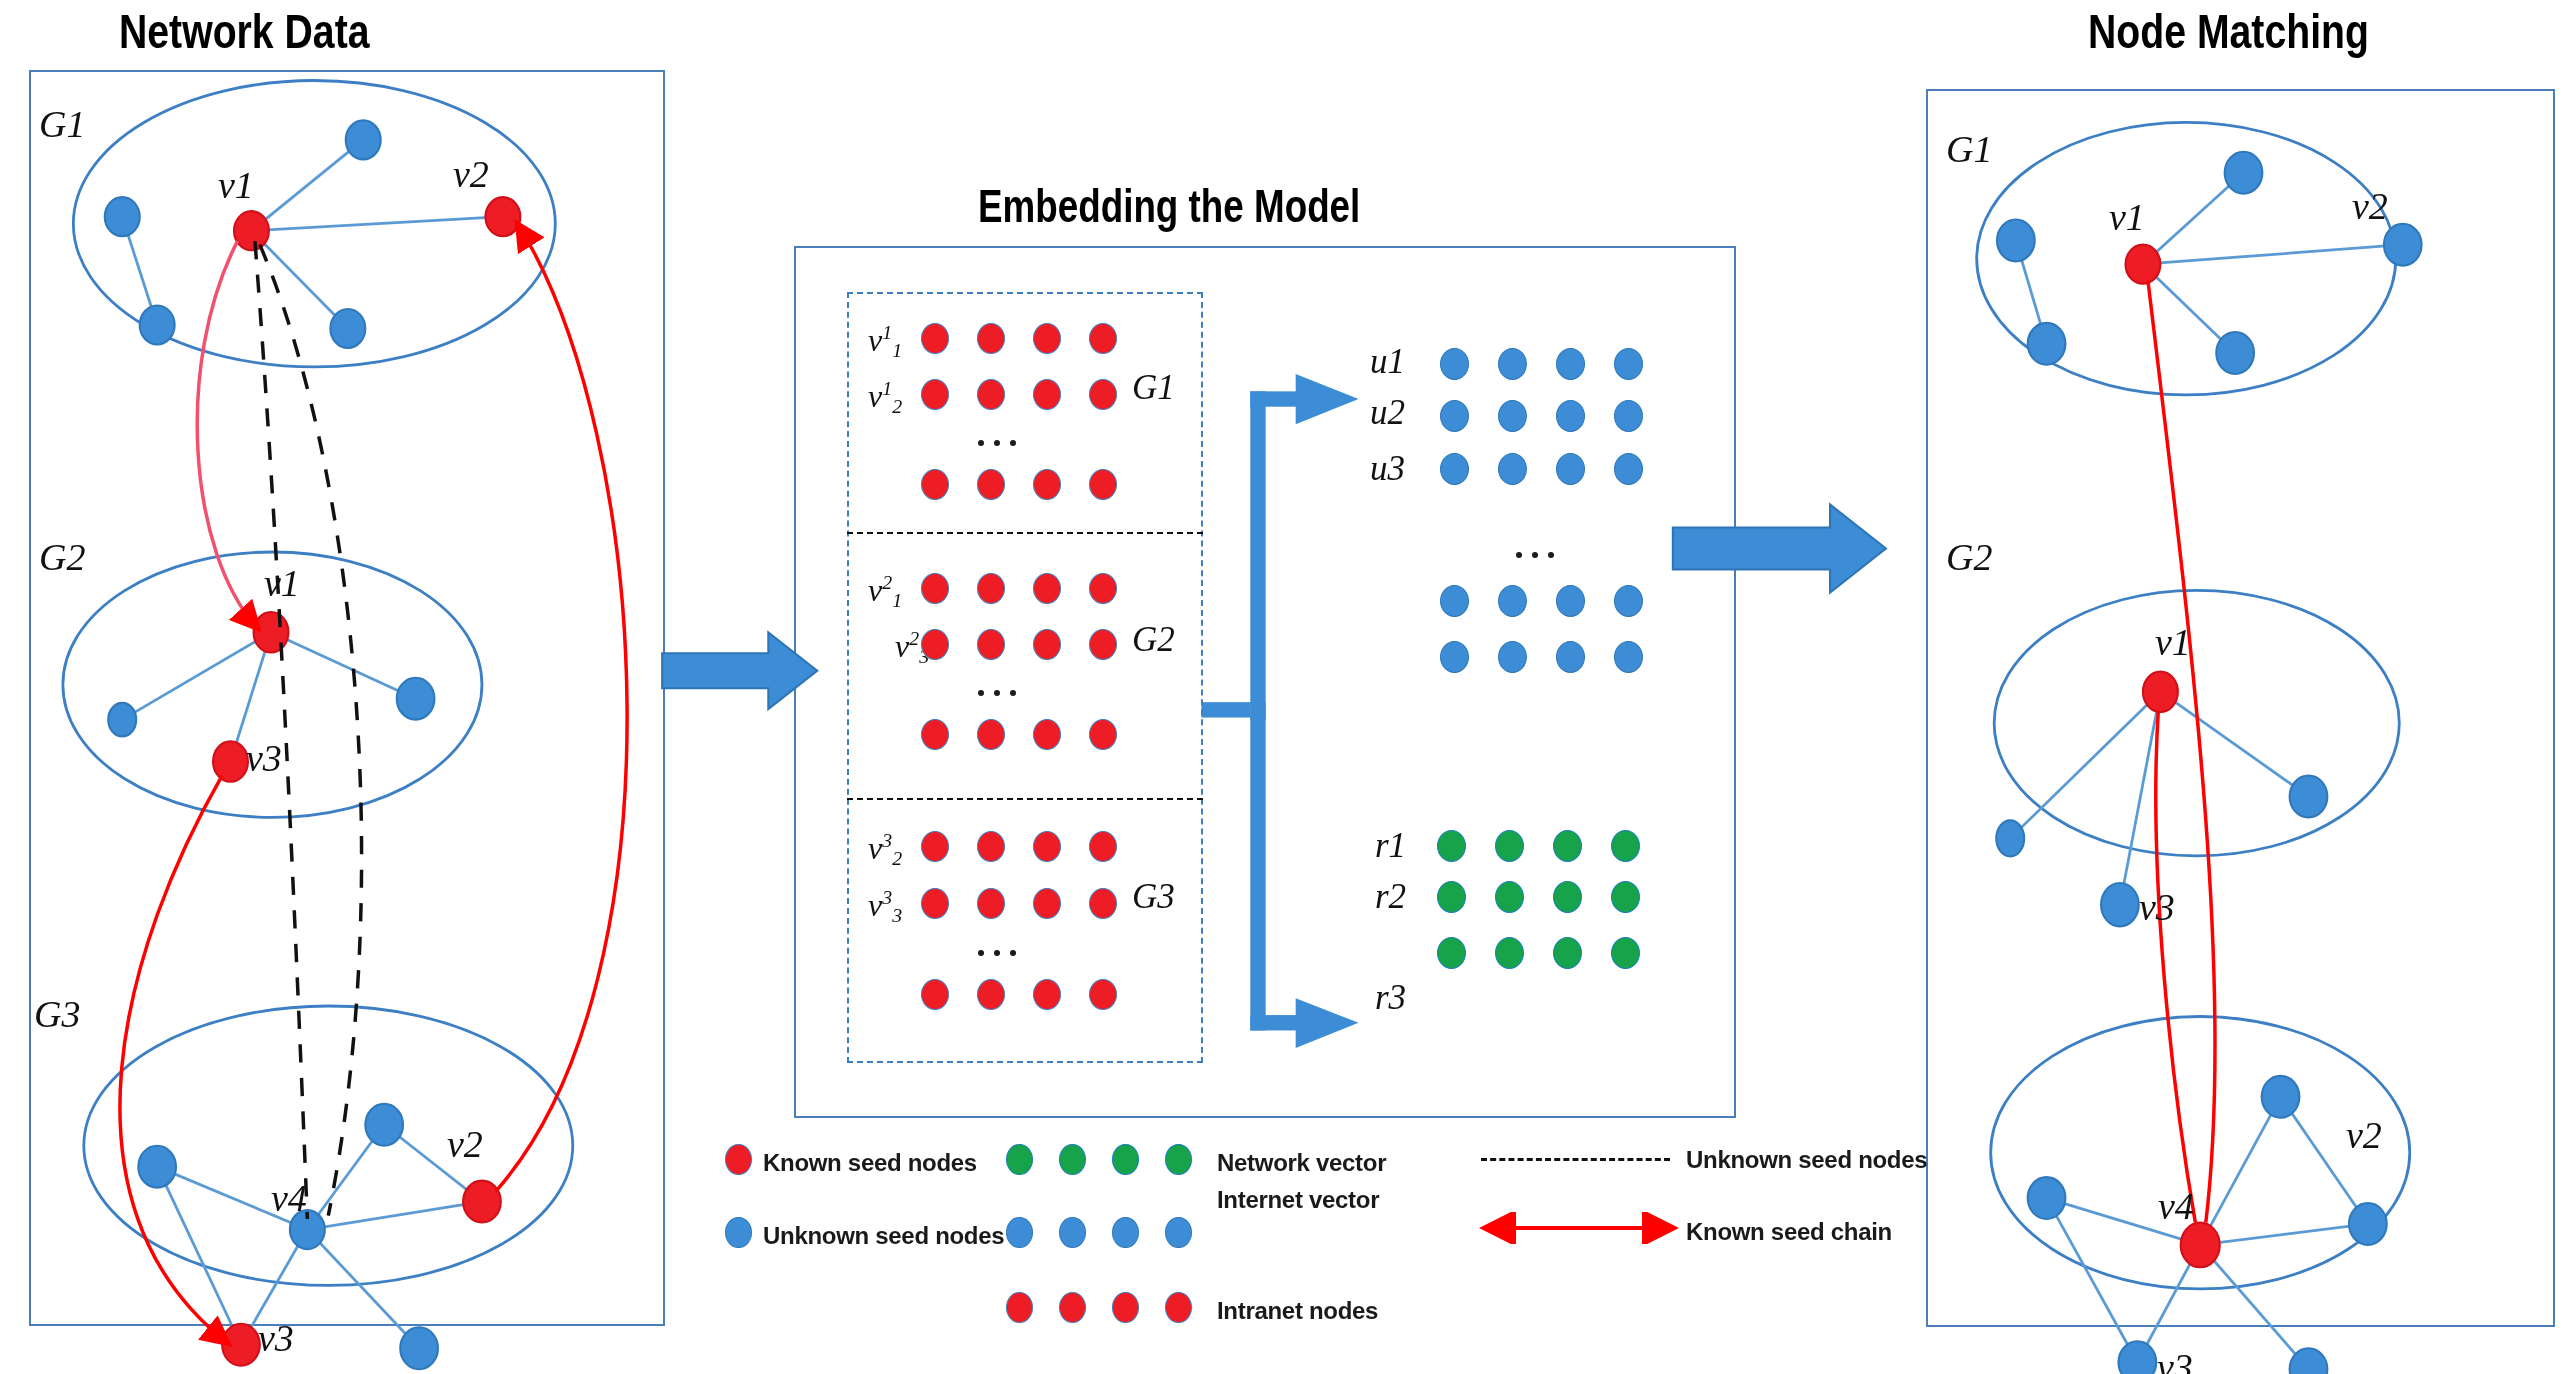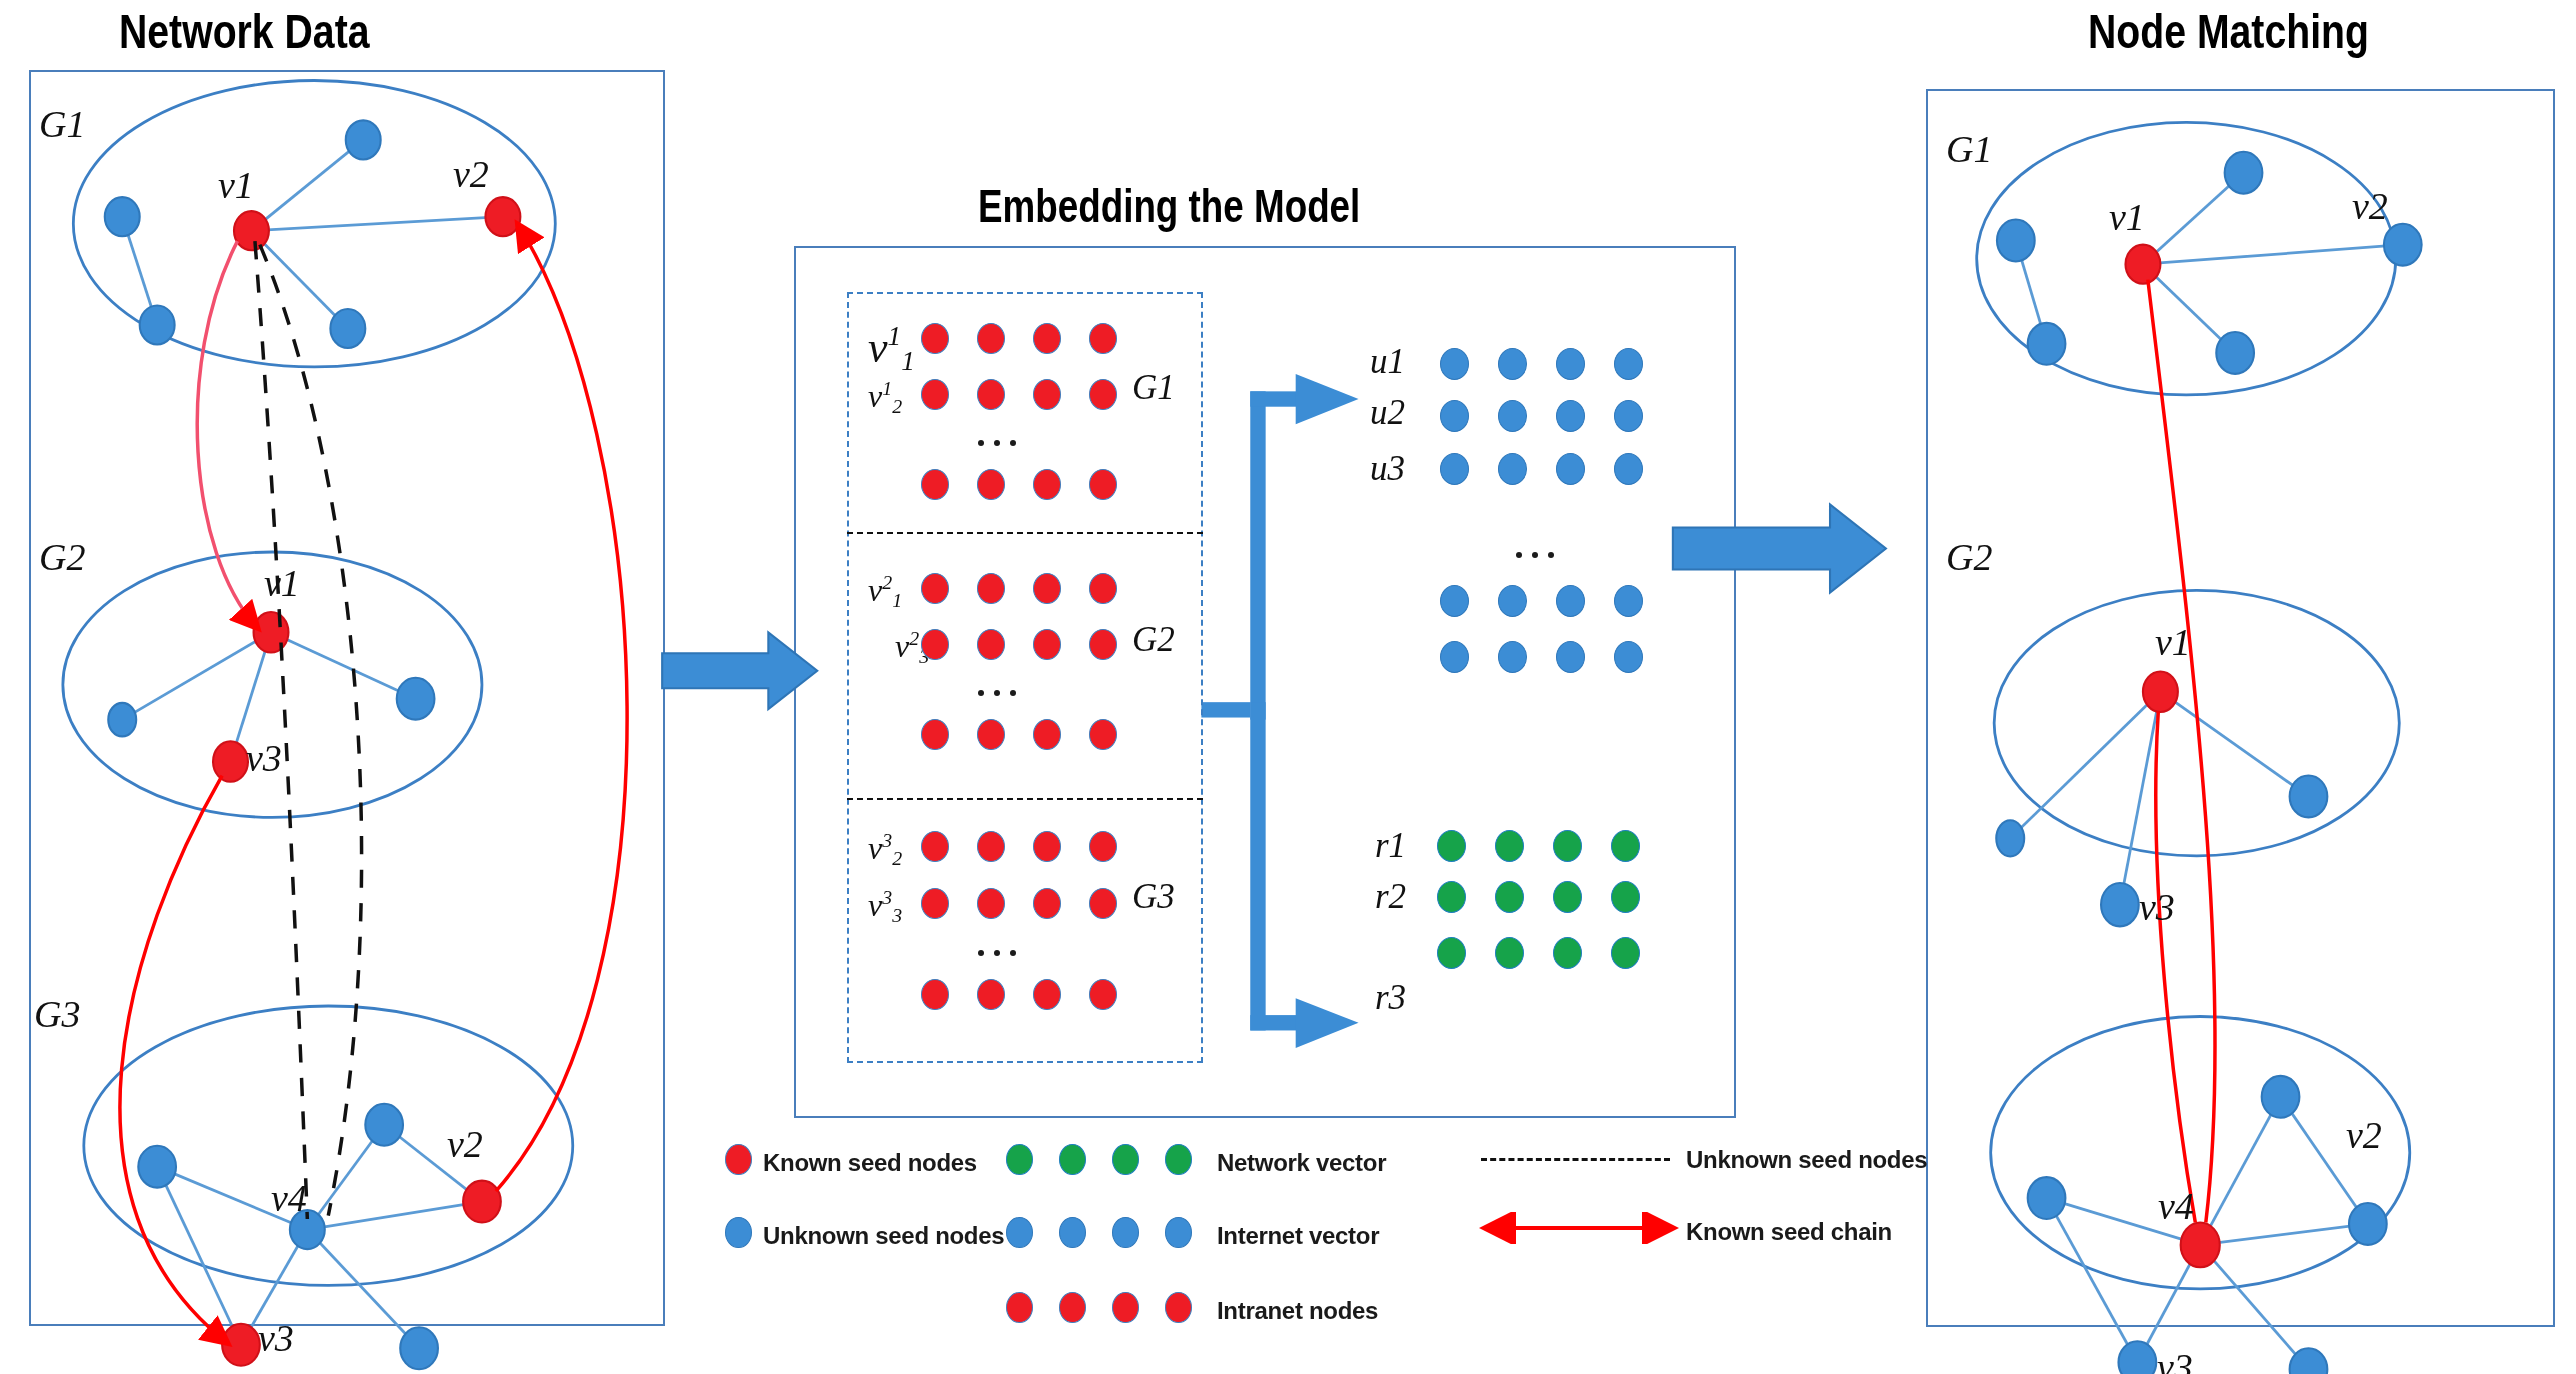--- a/index.html
+++ b/index.html
@@ -239,21 +239,21 @@
 
   <div class="nodelabel" style="left:2158px;top:1187px;font-size:38px;">v4</div>
   <div class="nodelabel" style="left:2346px;top:1116px;font-size:38px;">v2</div>
   <div class="nodelabel" style="left:2157px;top:1348px;font-size:38px;">v3</div>
 
   <div class="dashbox" style="left:847px;top:292px;width:356px;height:771px;"></div>
 
   <div class="hr-dash" style="left:847px;top:532px;width:356px;"></div>
   <div class="hr-dash" style="left:847px;top:798px;width:356px;"></div>
 
-  <div class="matlabel" style="left:868px;top:323px;font-size:44px;">
+  <div class="matlabel" style="left:868px;top:323px;font-size:32px;">
     <span>v</span><sup>1</sup><sub>1</sub>
   </div>
   <div class="matlabel" style="left:868px;top:379px;font-size:32px;text-align:center;">
     <span>v</span><sup>1</sup><sub>2</sub>
   </div>
   <div class="glabel" style="left:1132px;top:370px;font-size:35px;">G1</div>
 
   <div style="position:absolute;left:921px;top:323px;display:flex;gap:28px;">
     <span class="ell dotred" style="position:relative;width:28px;height:31px;"></span>
     <span class="ell dotred" style="position:relative;width:28px;height:31px;"></span>
@@ -417,21 +417,21 @@
 
   <span class="ell dotblue" style="left:725px;top:1217px;width:26.5px;height:31px;"></span>
   <div class="legend-text" style="left:763px;top:1222px;font-size:24px;">Unknown seed nodes</div>
 
   <div style="position:absolute;left:1006px;top:1217px;display:flex;gap:26.5px;">
     <span class="ell dotblue" style="position:relative;width:26.5px;height:31px;"></span>
     <span class="ell dotblue" style="position:relative;width:26.5px;height:31px;"></span>
     <span class="ell dotblue" style="position:relative;width:26.5px;height:31px;"></span>
     <span class="ell dotblue" style="position:relative;width:26.5px;height:31px;"></span>
   </div>
-  <div class="legend-text" style="left:1217px;top:1222px;font-size:24px;">Internet vector</div>
+  <div class="legend-text" style="left:1217px;top:1186px;font-size:24px;">Internet vector</div>
 
   <svg style="position:absolute;left:1474px;top:1212px;width:210px;height:32px;" viewBox="0 0 300 46">
     <line x1="18" y1="23" x2="282" y2="23" stroke="#FF0000" stroke-width="6" marker-start="url(#redArrowBack)" marker-end="url(#redArrow)"></line>
     <polygon points="18,23 44,10 44,36" fill="#FF0000"></polygon>
     <polygon points="282,23 256,10 256,36" fill="#FF0000"></polygon>
   </svg>
   <div class="legend-text" style="left:1686px;top:1218px;font-size:24px;">Known seed chain</div>
 
   <div style="position:absolute;left:1006px;top:1292px;display:flex;gap:26.5px;">
     <span class="ell dotred" style="position:relative;width:26.5px;height:31px;"></span>

